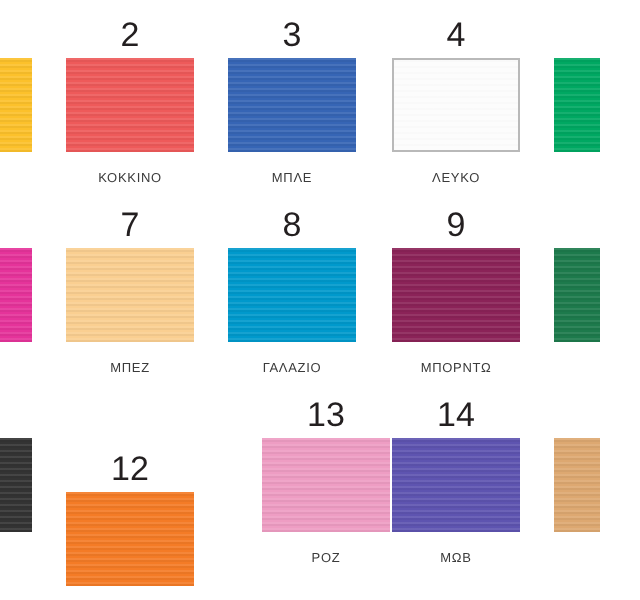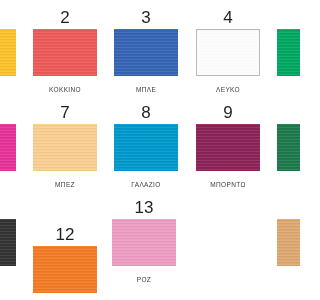--- a/index.html
+++ b/index.html
@@ -154,23 +154,28 @@
     <div class="swatch-cell clipped" style="left: -48px; top: 197px;">
       <div class="swatch-number"></div>
       <div class="swatch-chip" style="background-color: rgb(51, 51, 51); width: 64px;"></div>
       <div class="swatch-caption"></div>
     </div>
     <div class="swatch-cell" style="left: 33px; top: 197px; margin-top: 27px;">
       <div class="swatch-number">12</div>
       <div class="swatch-chip" style="background-color: rgb(244, 123, 38); width: 64px;"></div>
       <div class="swatch-caption">ΠΟΡΤΟΚΑΛΙ</div>
     </div>
-    <div class="swatch-cell" style="left: 112px; top: 197px;">
+    <div class="swatch-cell" style="left: 131px; top: 197px;">
       <div class="swatch-number">13</div>
       <div class="swatch-chip" style="background-color: rgb(238, 157, 195); width: 64px;"></div>
       <div class="swatch-caption">ΡΟΖ</div>
+    </div>
+    <div class="swatch-cell" style="left: 196px; top: 197px;">
+      <div class="swatch-number">14</div>
+      <div class="swatch-chip" style="background-color: rgb(94, 84, 176); width: 64px;"></div>
+      <div class="swatch-caption">ΜΩΒ</div>
     </div>
     <div class="swatch-cell clipped" style="left: 277px; top: 197px;">
       <div class="swatch-number"></div>
       <div class="swatch-chip" style="background-color: rgb(221, 168, 113); width: 64px;"></div>
       <div class="swatch-caption">Ο</div>
     </div>
   </div>
 
 </body></html>

